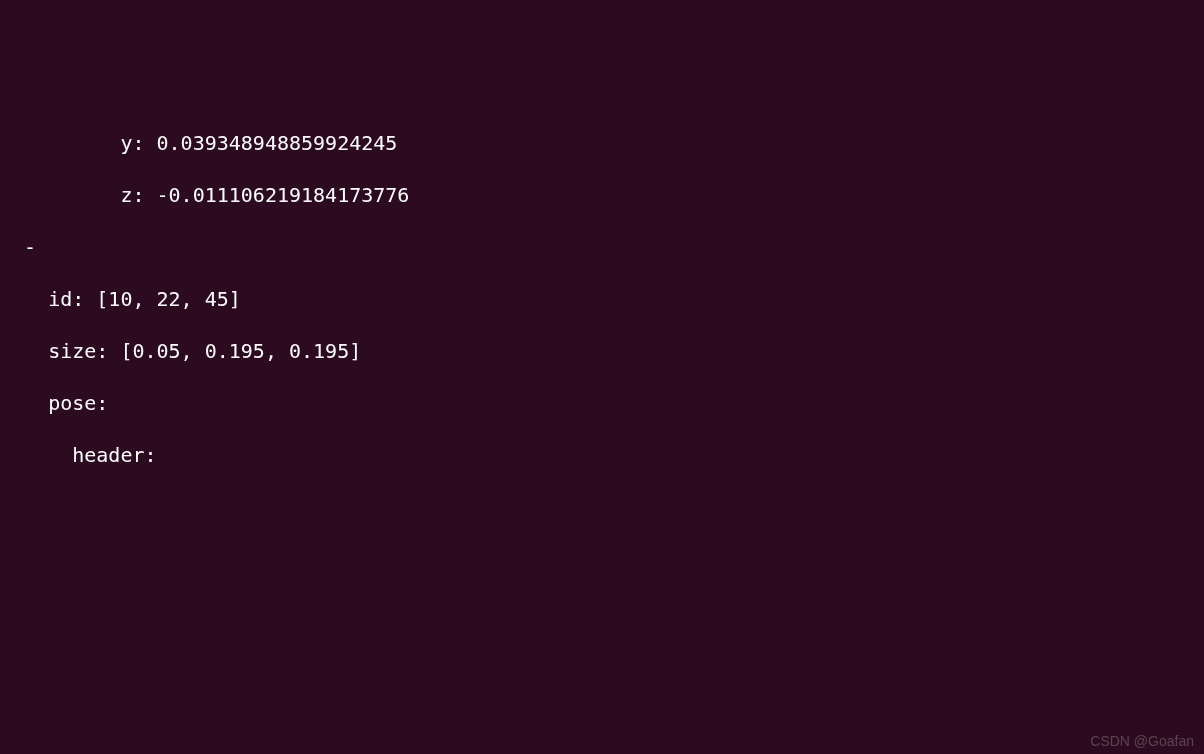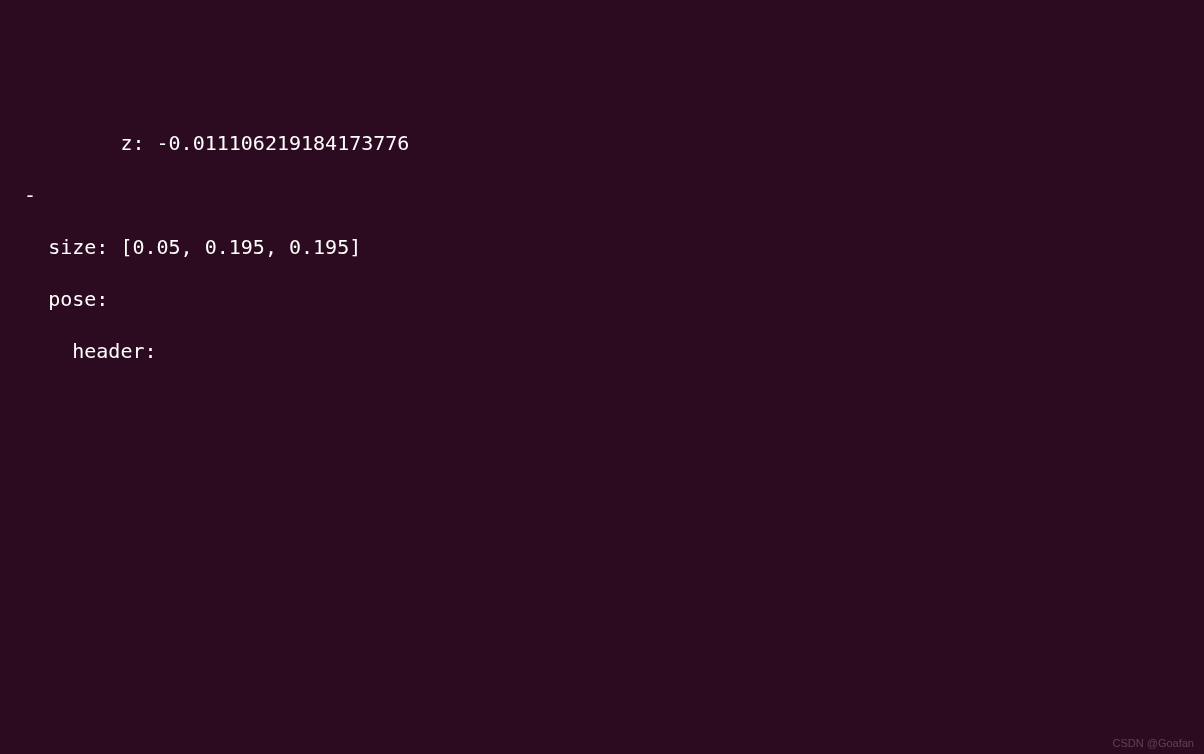--- a/index.html
+++ b/index.html
@@ -18,33 +18,35 @@
       width: 1204px;
       height: 754px;
     }
     .terminal {
       padding: 0;
     }
     .watermark {
       position: absolute;
       bottom: 4px;
       right: 10px;
-      font-size: 11px;
+      font-size: 14px;
       color: rgba(200, 200, 200, 0.3);
       font-family: sans-serif;
     }
   </style>
 </head>
 <body>
 
 
 
 <div class="terminal">
+<div>          y: 0.039348948859924245</div>
 <div>          z: -0.011106219184173776</div>
 <div>  - </div>
+<div>    id: [10, 22, 45]</div>
 <div>    size: [0.05, 0.195, 0.195]</div>
 <div>    pose: </div>
 <div>      header: </div>
 
 
 
 
 
 
 

